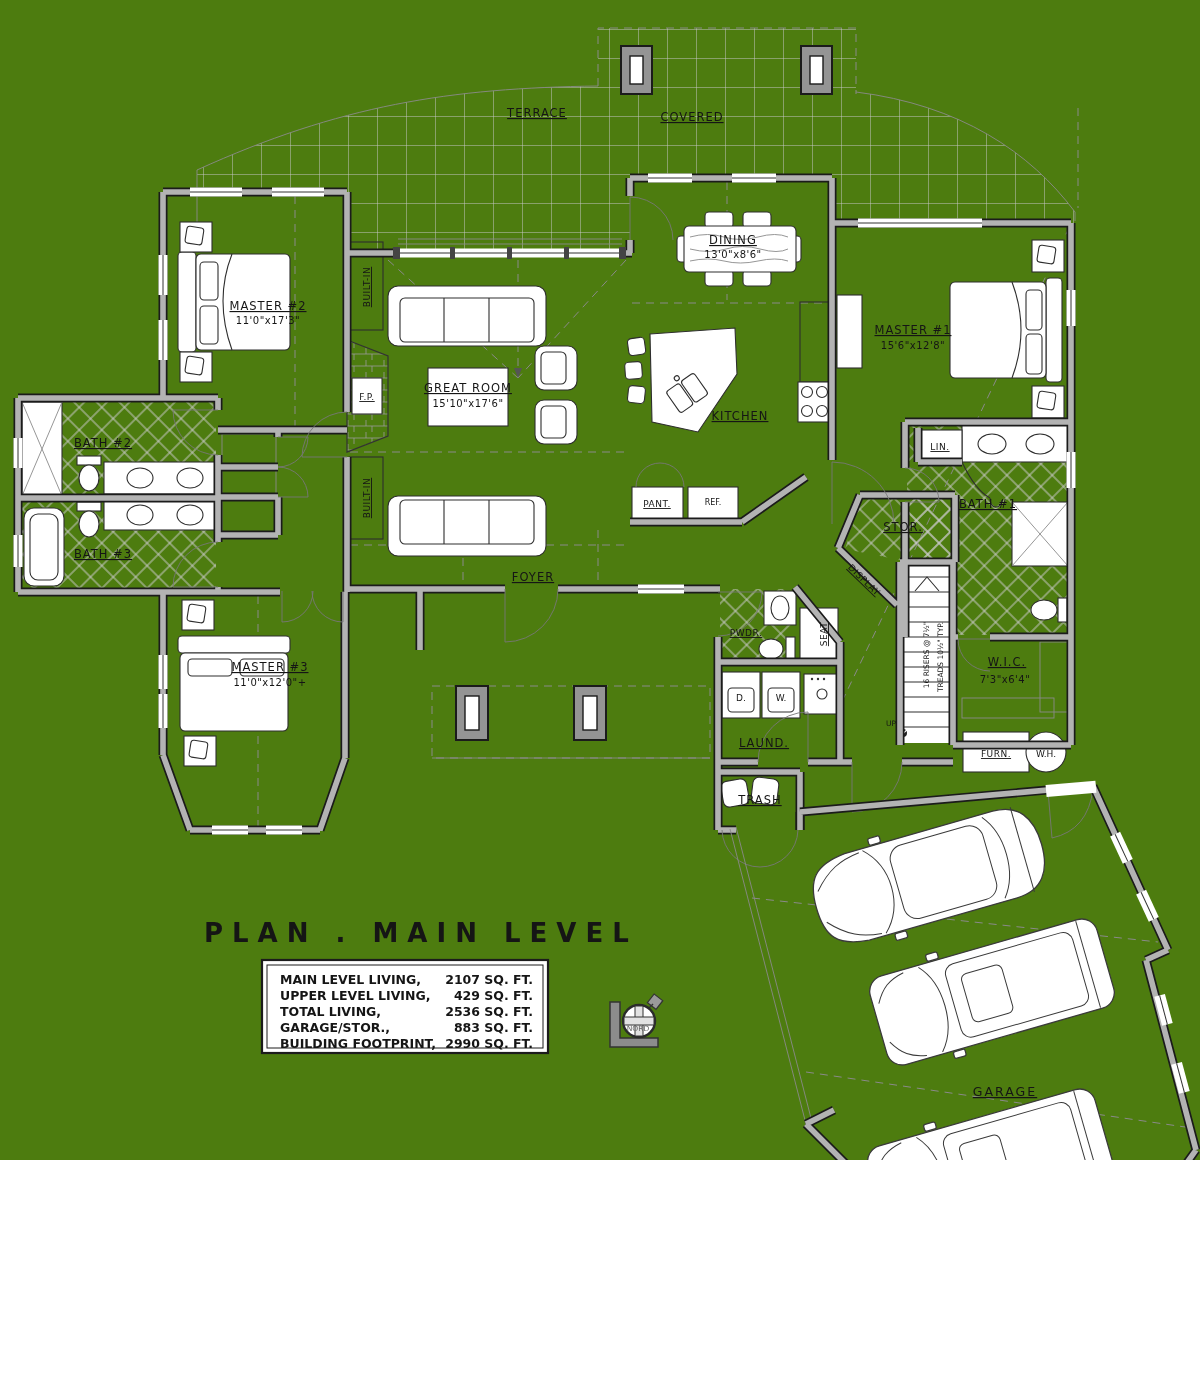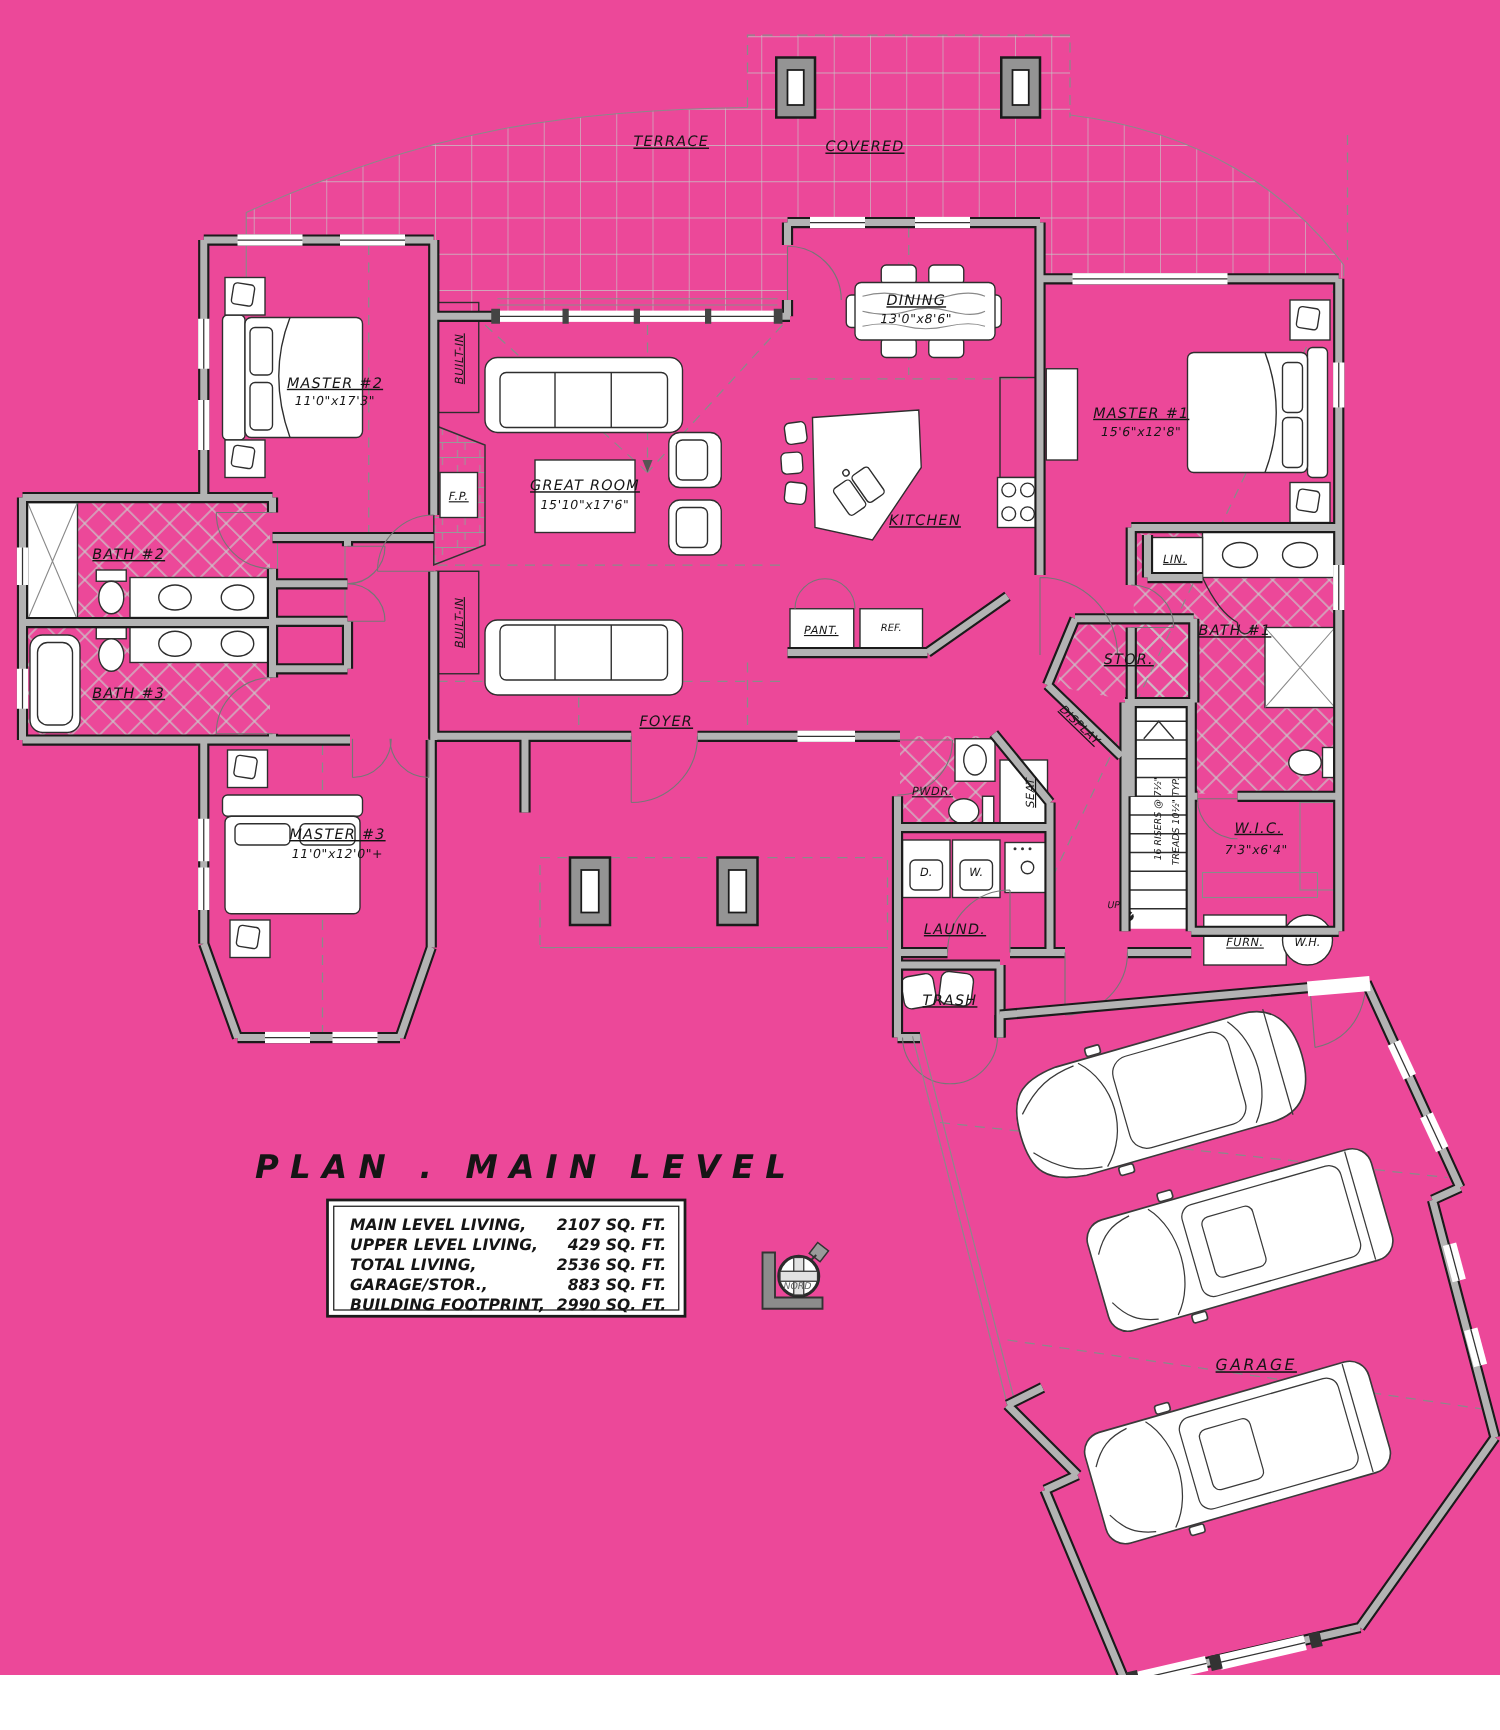--- a/index.html
+++ b/index.html
@@ -1,16 +1,16 @@
 <!DOCTYPE html>
 <html><head>
 <meta charset="utf-8">
 <style>
   html,body{margin:0;padding:0;background:#fff;}
-  #stage{width:1200px;height:1340px;position:relative;background:#ec4899;font-family:"DejaVu Sans",sans-serif;font-style:italic;}
+  #stage{width:1200px;height:1160px;position:relative;background:#4d7c0f;font-family:"DejaVu Sans",sans-serif;}
   svg{display:block}
   .wb{stroke:#1b1b1b;stroke-width:9;fill:none;stroke-linecap:butt}
   .wg{stroke:#b3b3b3;stroke-width:5.6;fill:none;stroke-linecap:butt}
   .thin{stroke:#2e2e2e;stroke-width:1.1;fill:none}
   .fix{stroke:#2e2e2e;stroke-width:1.1;fill:#fff}
   .lite{stroke:#8a8a8a;stroke-width:0.9;fill:none}
   .dash{stroke:#8a8a8a;stroke-width:1;fill:none;stroke-dasharray:8 6}
   .arc{stroke:#777;stroke-width:0.9;fill:none}
   .winr{fill:#fff;stroke:none}
   .winl{stroke:#333;stroke-width:1;fill:none}

